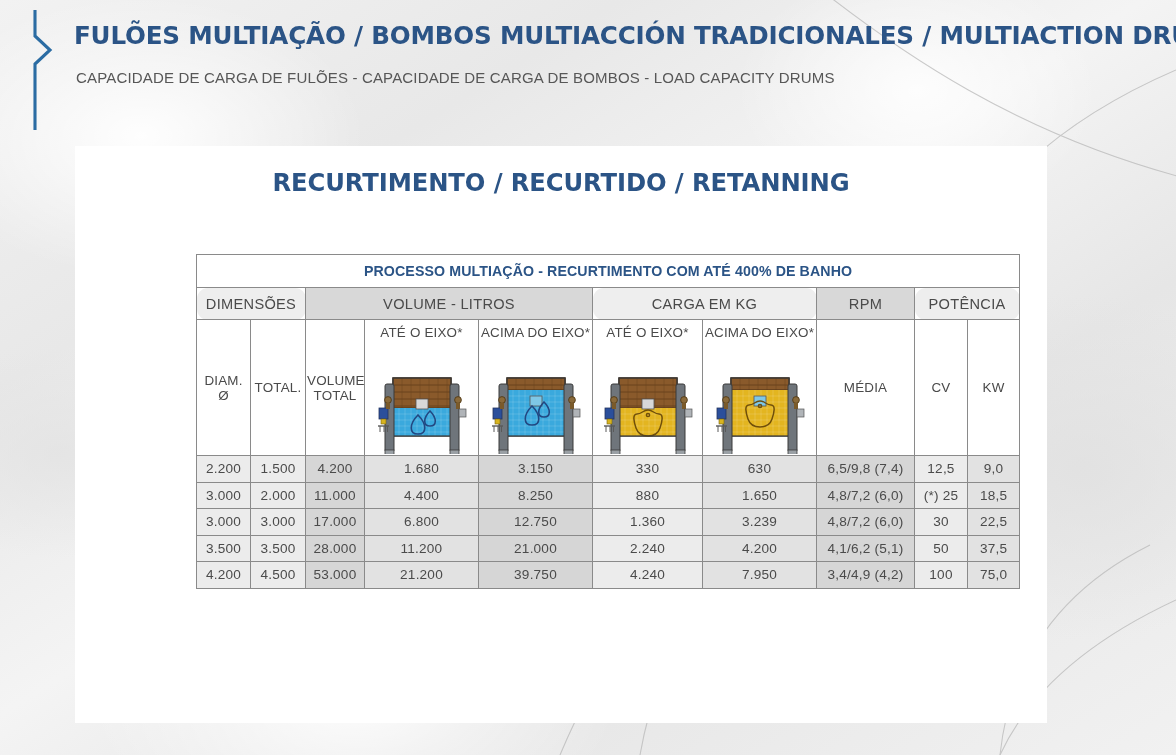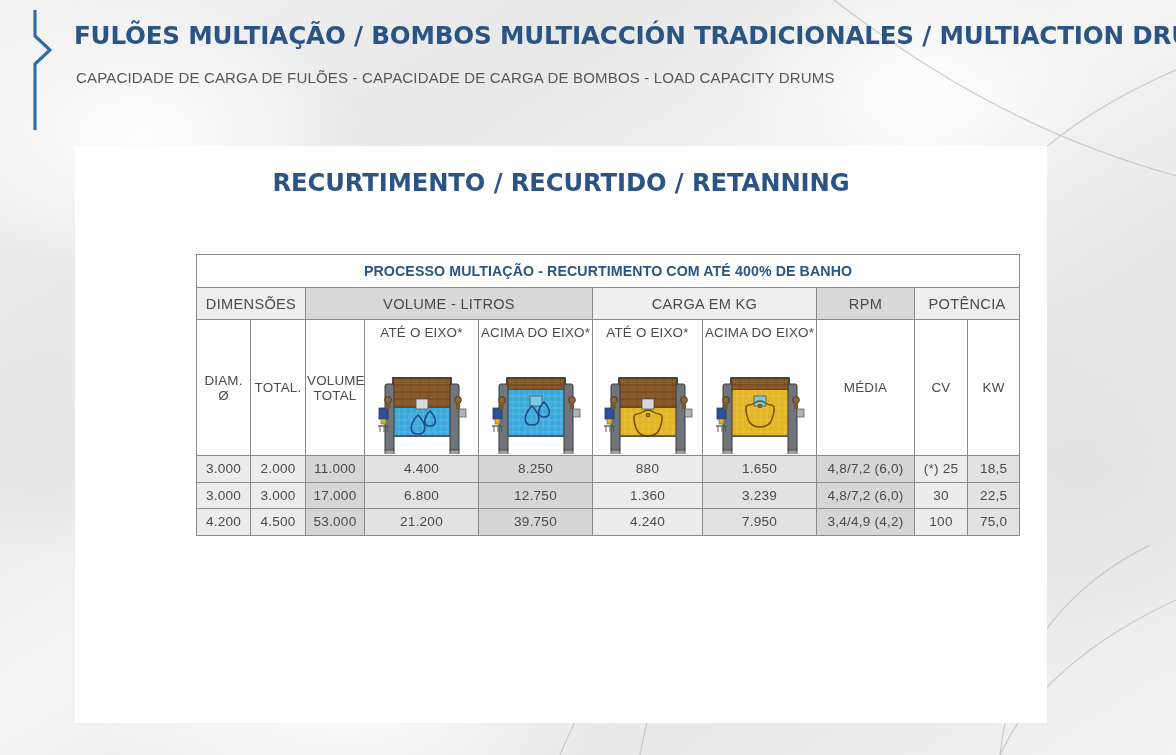--- a/index.html
+++ b/index.html
@@ -135,21 +135,21 @@
     letter-spacing: 0.1px;
     font-family: "DejaVu Sans", sans-serif;
   }
 
   .grp-row td {
     height: 29px;
     font-size: 14.6px;
     color: #4a4a4a !important;
     letter-spacing: 0.3px;
   }
-  .shade-light { background: #eeeeee; }
+  .shade-light { background: #eeeeee; border-radius: 11px; }
   .shade-dark  { background: #d8d8d8; }
 
   .icon-row td {
     height: 111px;
     vertical-align: middle;
     background: #ffffff;
     font-size: 13.4px;
     color: #4a4a4a !important;
     letter-spacing: 0.2px;
   }
@@ -529,20 +529,32 @@
       <rect x="83" y="39" width="7" height="8" fill="#b0b4b8" stroke="#555" stroke-width=".7"></rect>
     </g>
   </svg>
             </div>
           </td>
           <td style="white-space: pre-line; line-height: 15px;">MÉDIA</td>
           <td style="white-space: pre-line; line-height: 15px;">CV</td>
           <td style="white-space: pre-line; line-height: 15px;">KW</td>
         </tr>
         <tr class="data-row">
+          <td class="c-light">2.200</td>
+          <td class="c-light">1.500</td>
+          <td class="c-dark">4.200</td>
+          <td class="c-mid">1.680</td>
+          <td class="c-dark">3.150</td>
+          <td class="c-light">330</td>
+          <td class="c-mid">630</td>
+          <td class="c-dark">6,5/9,8 (7,4)</td>
+          <td class="c-light">12,5</td>
+          <td class="c-mid">9,0</td>
+        </tr>
+        <tr class="data-row">
           <td class="c-light">3.000</td>
           <td class="c-light">2.000</td>
           <td class="c-dark">11.000</td>
           <td class="c-mid">4.400</td>
           <td class="c-dark">8.250</td>
           <td class="c-light">880</td>
           <td class="c-mid">1.650</td>
           <td class="c-dark">4,8/7,2 (6,0)</td>
           <td class="c-light">(*) 25</td>
           <td class="c-mid">18,5</td>
@@ -553,20 +565,32 @@
           <td class="c-dark">17.000</td>
           <td class="c-mid">6.800</td>
           <td class="c-dark">12.750</td>
           <td class="c-light">1.360</td>
           <td class="c-mid">3.239</td>
           <td class="c-dark">4,8/7,2 (6,0)</td>
           <td class="c-light">30</td>
           <td class="c-mid">22,5</td>
         </tr>
         <tr class="data-row">
+          <td class="c-light">3.500</td>
+          <td class="c-light">3.500</td>
+          <td class="c-dark">28.000</td>
+          <td class="c-mid">11.200</td>
+          <td class="c-dark">21.000</td>
+          <td class="c-light">2.240</td>
+          <td class="c-mid">4.200</td>
+          <td class="c-dark">4,1/6,2 (5,1)</td>
+          <td class="c-light">50</td>
+          <td class="c-mid">37,5</td>
+        </tr>
+        <tr class="data-row">
           <td class="c-light">4.200</td>
           <td class="c-light">4.500</td>
           <td class="c-dark">53.000</td>
           <td class="c-mid">21.200</td>
           <td class="c-dark">39.750</td>
           <td class="c-light">4.240</td>
           <td class="c-mid">7.950</td>
           <td class="c-dark">3,4/4,9 (4,2)</td>
           <td class="c-light">100</td>
           <td class="c-mid">75,0</td>

